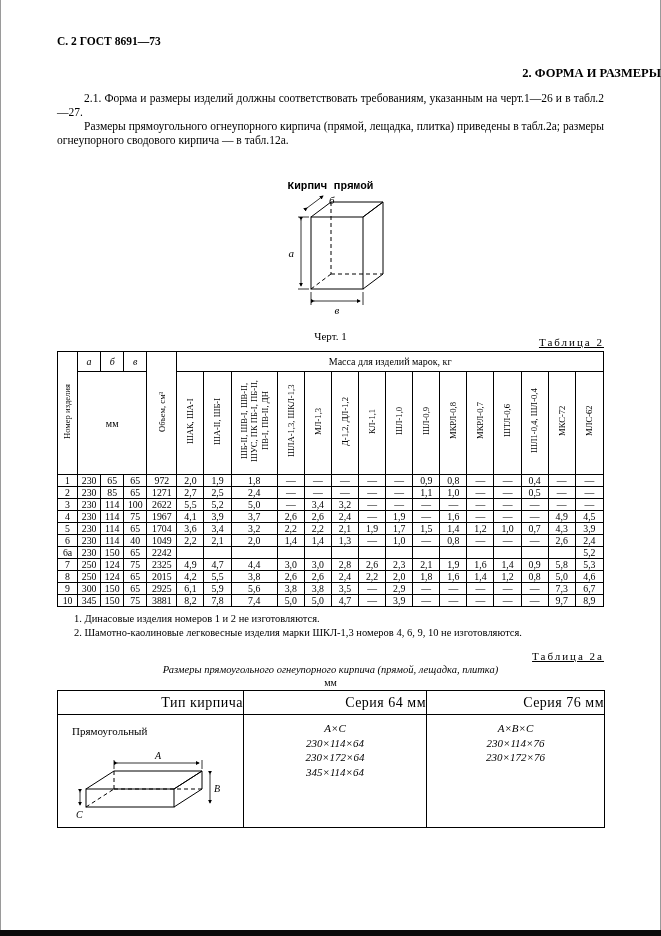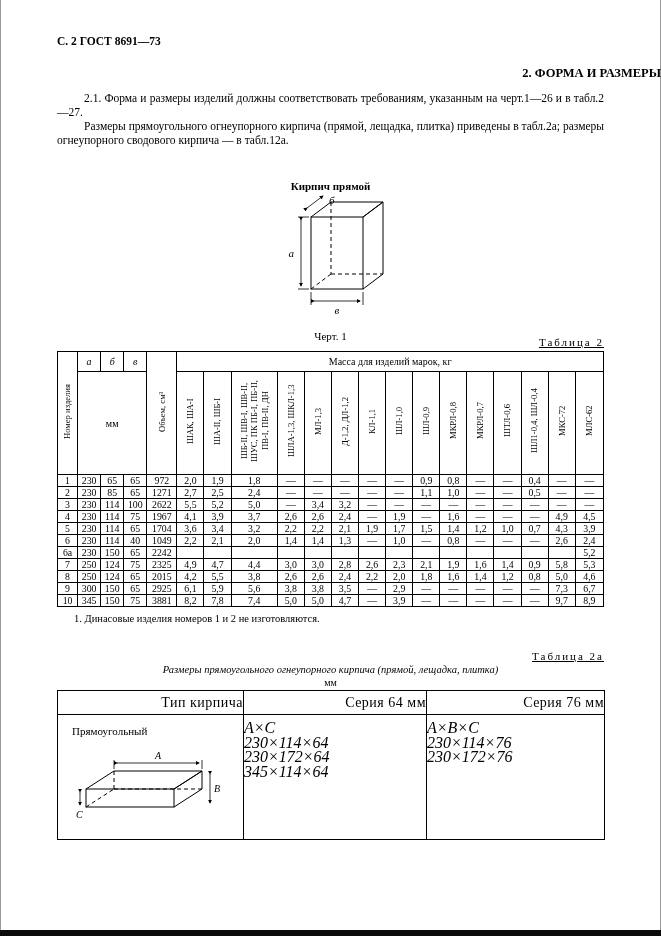--- a/index.html
+++ b/index.html
@@ -14,21 +14,21 @@
 
   .doc-header { position: absolute; left: 57px; top: 35px; font-size: 11.5px; font-weight: bold; }
   .section-title { position: absolute; top: 66px; left: 0; width: 100%; text-align: right;
     font-size: 12.5px; font-weight: bold; margin: 0; }
 
   .body-text { position: absolute; top: 91px; left: 57px; width: 547px;
     font-size: 11.5px; line-height: 14px; text-align: justify; }
   .body-text p { margin: 0; text-indent: 27px; }
 
   .fig-title { position: absolute; top: 180px; left: 0; width: 100%; text-align: center;
-    font-size: 11px; font-weight: bold; }
+    font-size: 11px; font-weight: bold; font-family: Liberation Mono, monospace; }
   .fig1 { position: absolute; top: 193px; left: 50%; margin-left: -80px; }
   .fig-caption { position: absolute; top: 330px; left: 0; width: 100%; text-align: center; font-size: 11px; }
 
   .table-label { position: absolute; right: 57px; font-size: 11px; letter-spacing: 2px; text-decoration: underline; }
   .lbl-t2 { top: 336px; }
   .lbl-t2a { top: 650px; }
 
   svg text { font-family: "Liberation Serif", serif; }
 
   .t2 { position: absolute; top: 351px; left: 57px; width: 547px;
@@ -49,22 +49,22 @@
 
   .t2a-caption { position: absolute; top: 664px; left: 0; width: 100%; text-align: center;
     font-style: italic; font-size: 10.5px; }
   .t2a-units { position: absolute; top: 677px; left: 0; width: 100%; text-align: center; font-size: 10px; }
 
   .t2a { position: absolute; top: 690px; left: 57px; width: 547px;
     border-collapse: collapse; table-layout: fixed; border: 1.5px solid #000; }
   .t2a th, .t2a td { border: 1px solid #000; padding: 0; font-weight: normal; }
   .t2a thead th { height: 24px; font-size: 14px; text-align: right; letter-spacing: 0.5px; }
   .t2a tbody td { height: 108px; vertical-align: top; }
-  .t2a td.type-cell { text-align: left; padding: 10px 0 16px 14px; font-size: 11px; }
-  .t2a td.series { text-align: left; padding-top: 6px; font-style: italic; font-size: 16px; line-height: 14.5px; }
+  .t2a td.type-cell { text-align: left; padding: 10px 0 4px 14px; font-size: 11px; }
+  .t2a td.series { text-align: center; padding-top: 6px; font-style: italic; font-size: 11px; line-height: 14.5px; }
   .fig2 { margin: 10px 0 0 2px; }
 </style>
 </head>
 <body>
 
 <div class="page-root">
   <div class="edge left"></div>
   <div class="edge right"></div>
 
   <div class="doc-header">С. 2 ГОСТ 8691—73</div>
@@ -401,20 +401,21 @@
           <td>—</td>
           <td>9,7</td>
           <td>8,9</td>
         </tr>
       </tbody>
     </table>
 
   <div class="notes">
     <div id="note-items">
         <div>1. Динасовые изделия номеров 1 и 2 не изготовляются.</div>
+        <div>2. Шамотно-каолиновые легковесные изделия марки ШКЛ-1,3 номеров 4, 6, 9, 10 не изготовляются.</div>
       </div>
   </div>
 
   <div class="table-label lbl-t2a">Таблица 2а</div>
   <div class="t2a-caption">Размеры прямоугольного огнеупорного кирпича (прямой, лещадка, плитка)</div>
   <div class="t2a-units">мм</div>
 
   <table class="t2a">
     <colgroup>
       <col style="width:186px">

